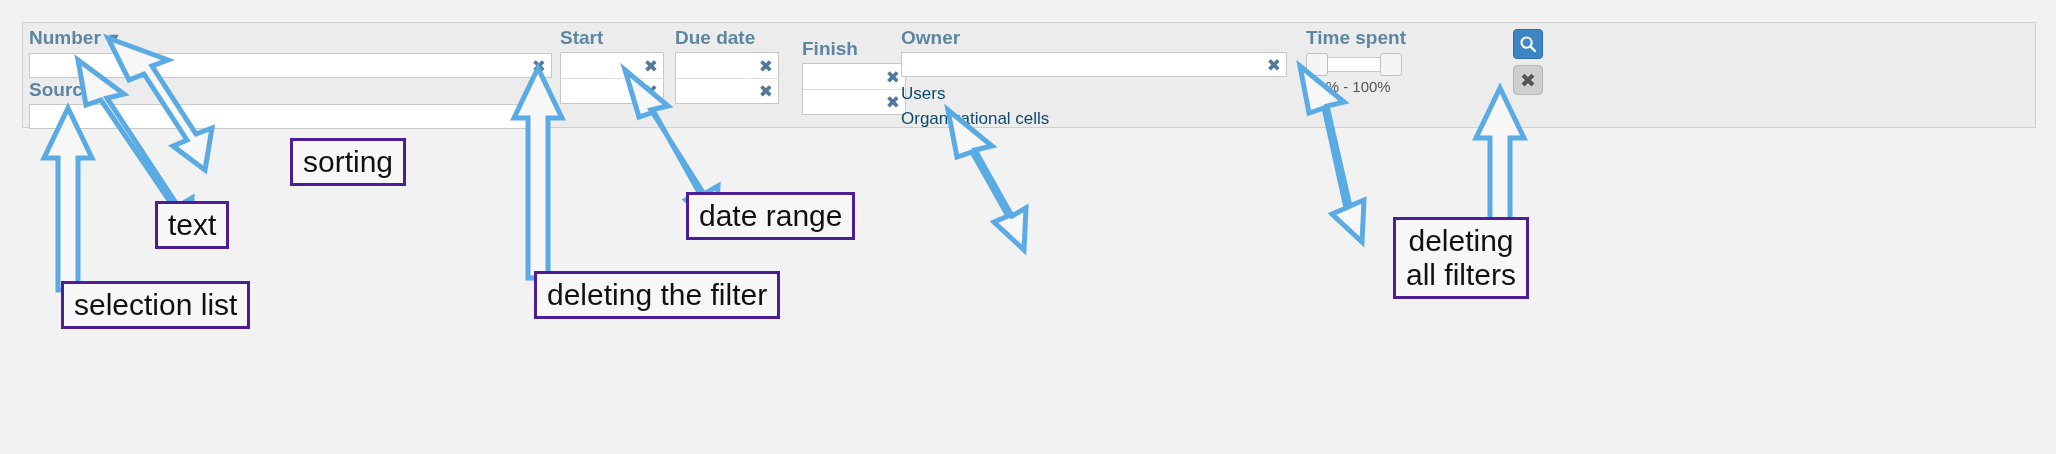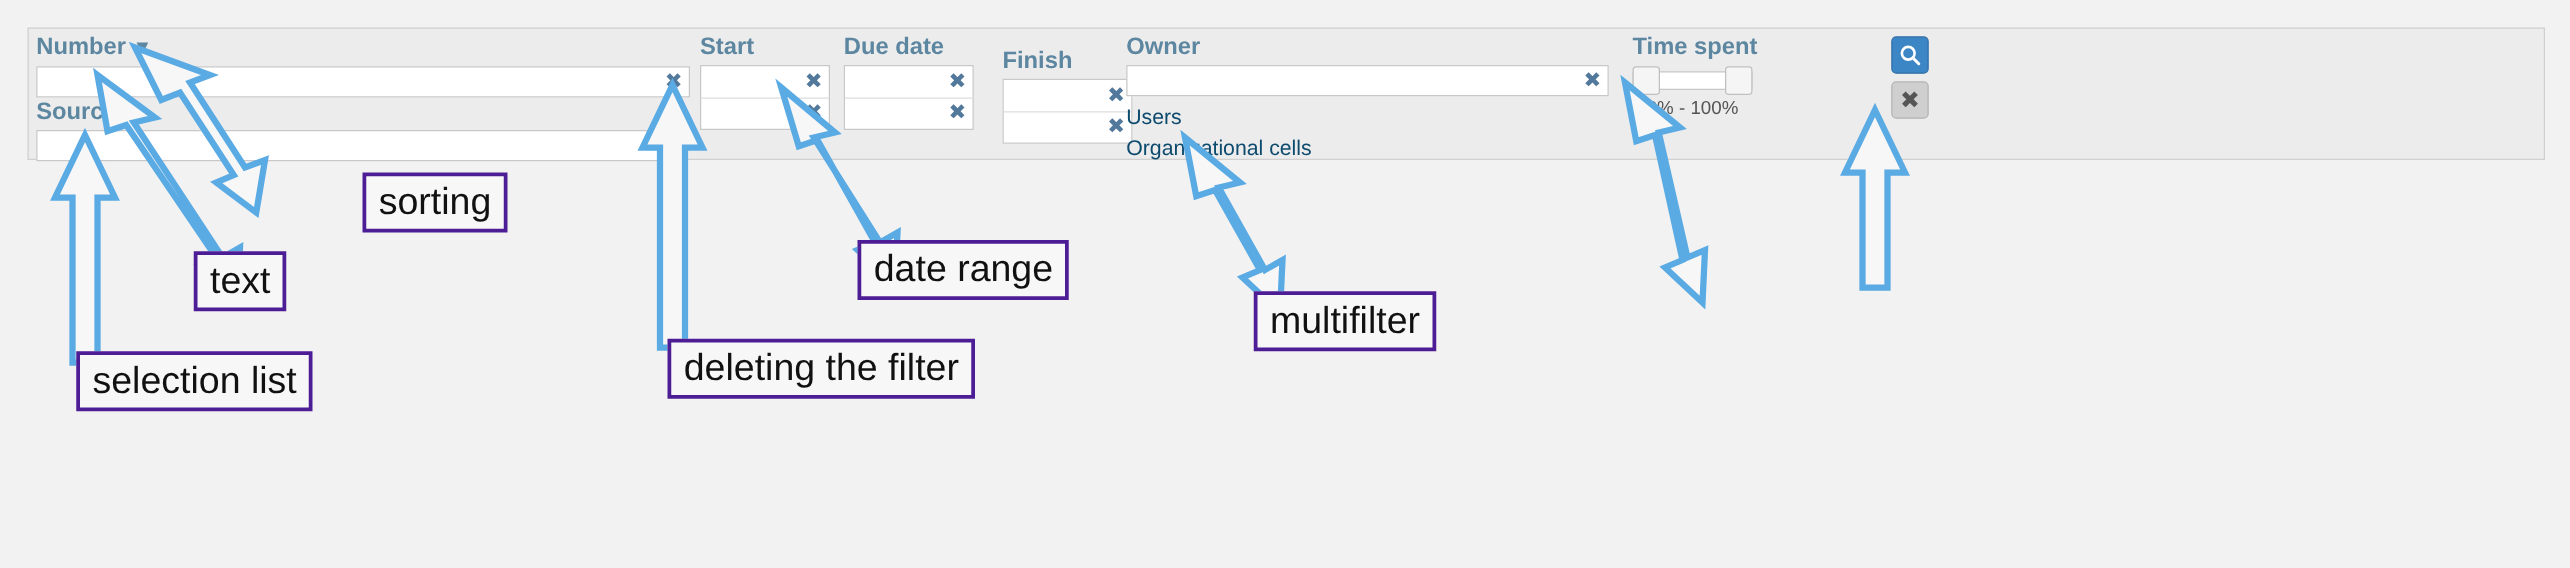--- a/index.html
+++ b/index.html
@@ -176,15 +176,16 @@
 
       <polygon points="1500,88 1524,138 1510,138 1510,230 1490,230 1490,138 1476,138"></polygon>
     </g>
   </svg>
 
   <div class="anno" style="left:290px;top:138px;">sorting</div>
   <div class="anno" style="left:155px;top:201px;text-align:right;">text</div>
   <div class="anno" style="left:61px;top:281px;">selection list</div>
   <div class="anno" style="left:534px;top:271px;">deleting the filter</div>
   <div class="anno" style="left:686px;top:192px;">date range</div>
-  <div class="anno" style="left:1003px;top:233px;">multifilter</div>
+  <div class="anno" style="left:1393px;top:217px;">deleting
+all filters</div>
 
 </div>
 
 </body></html>

